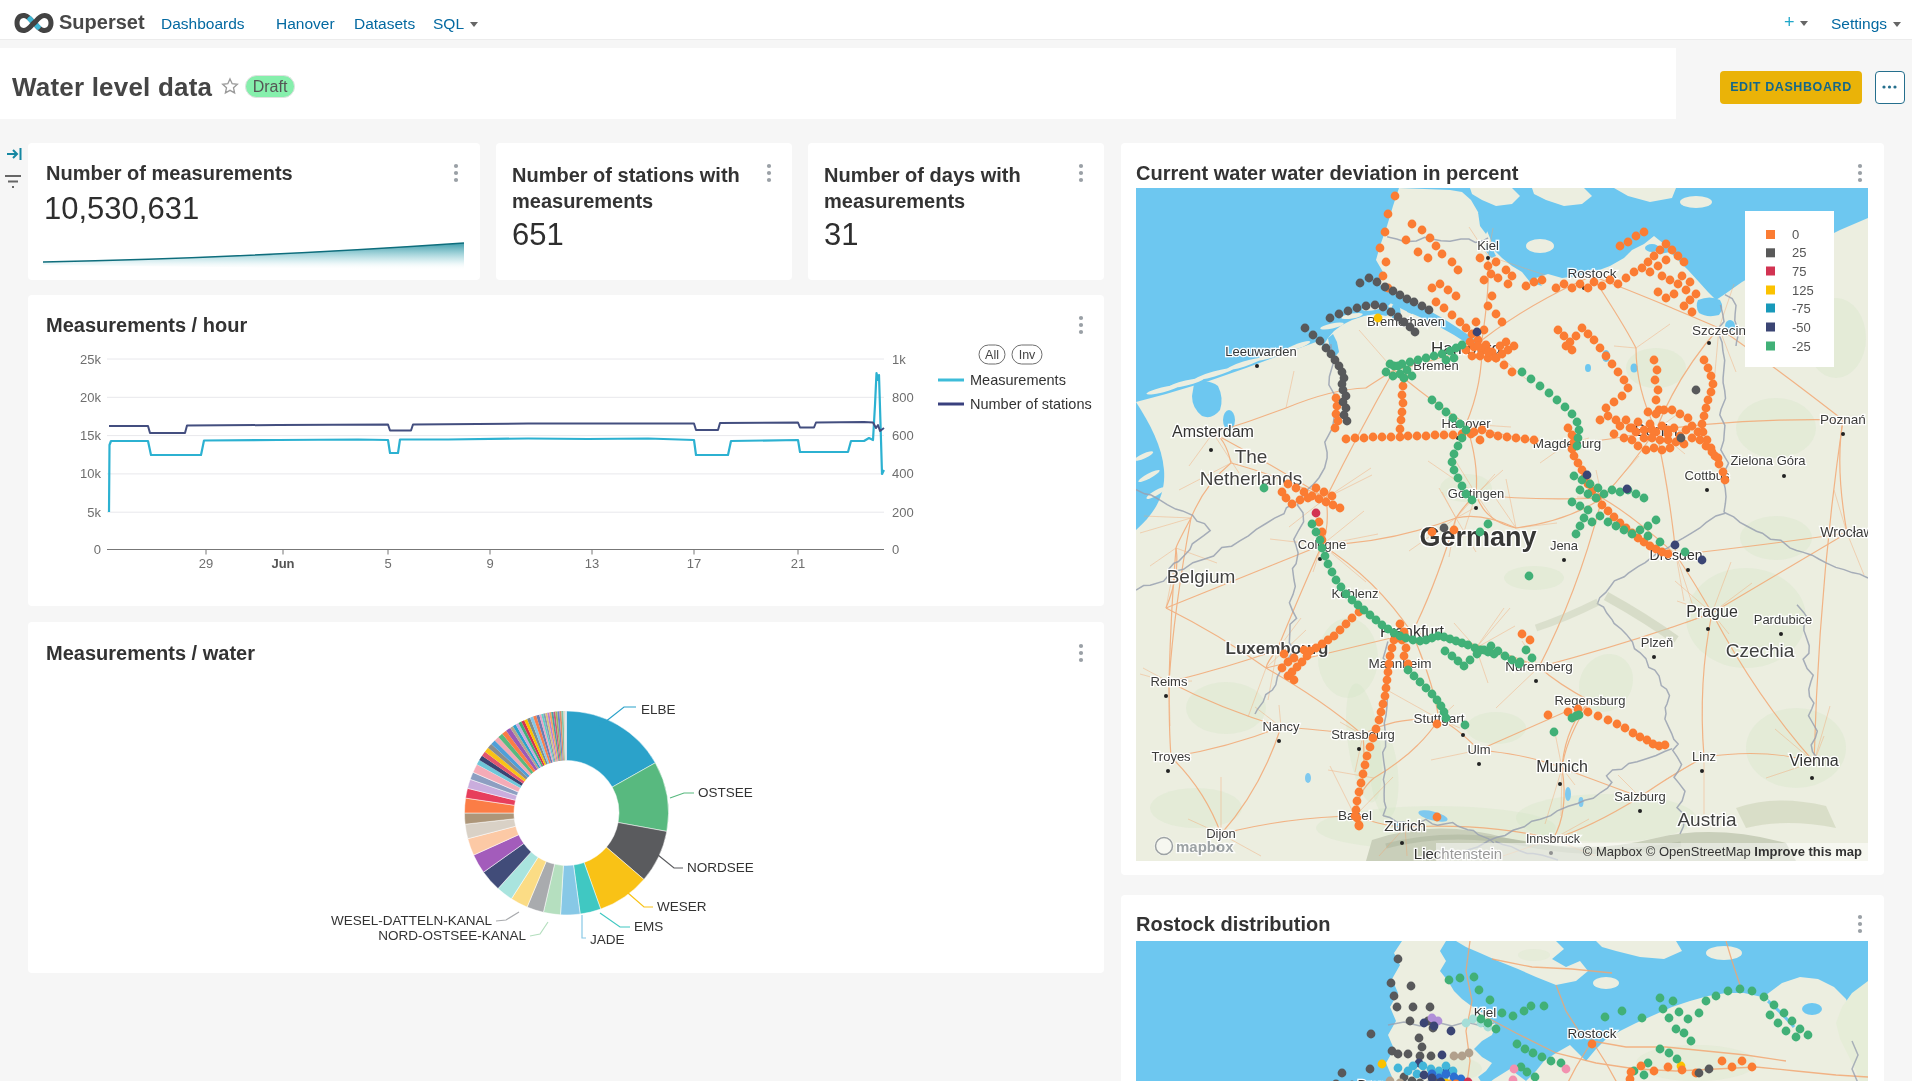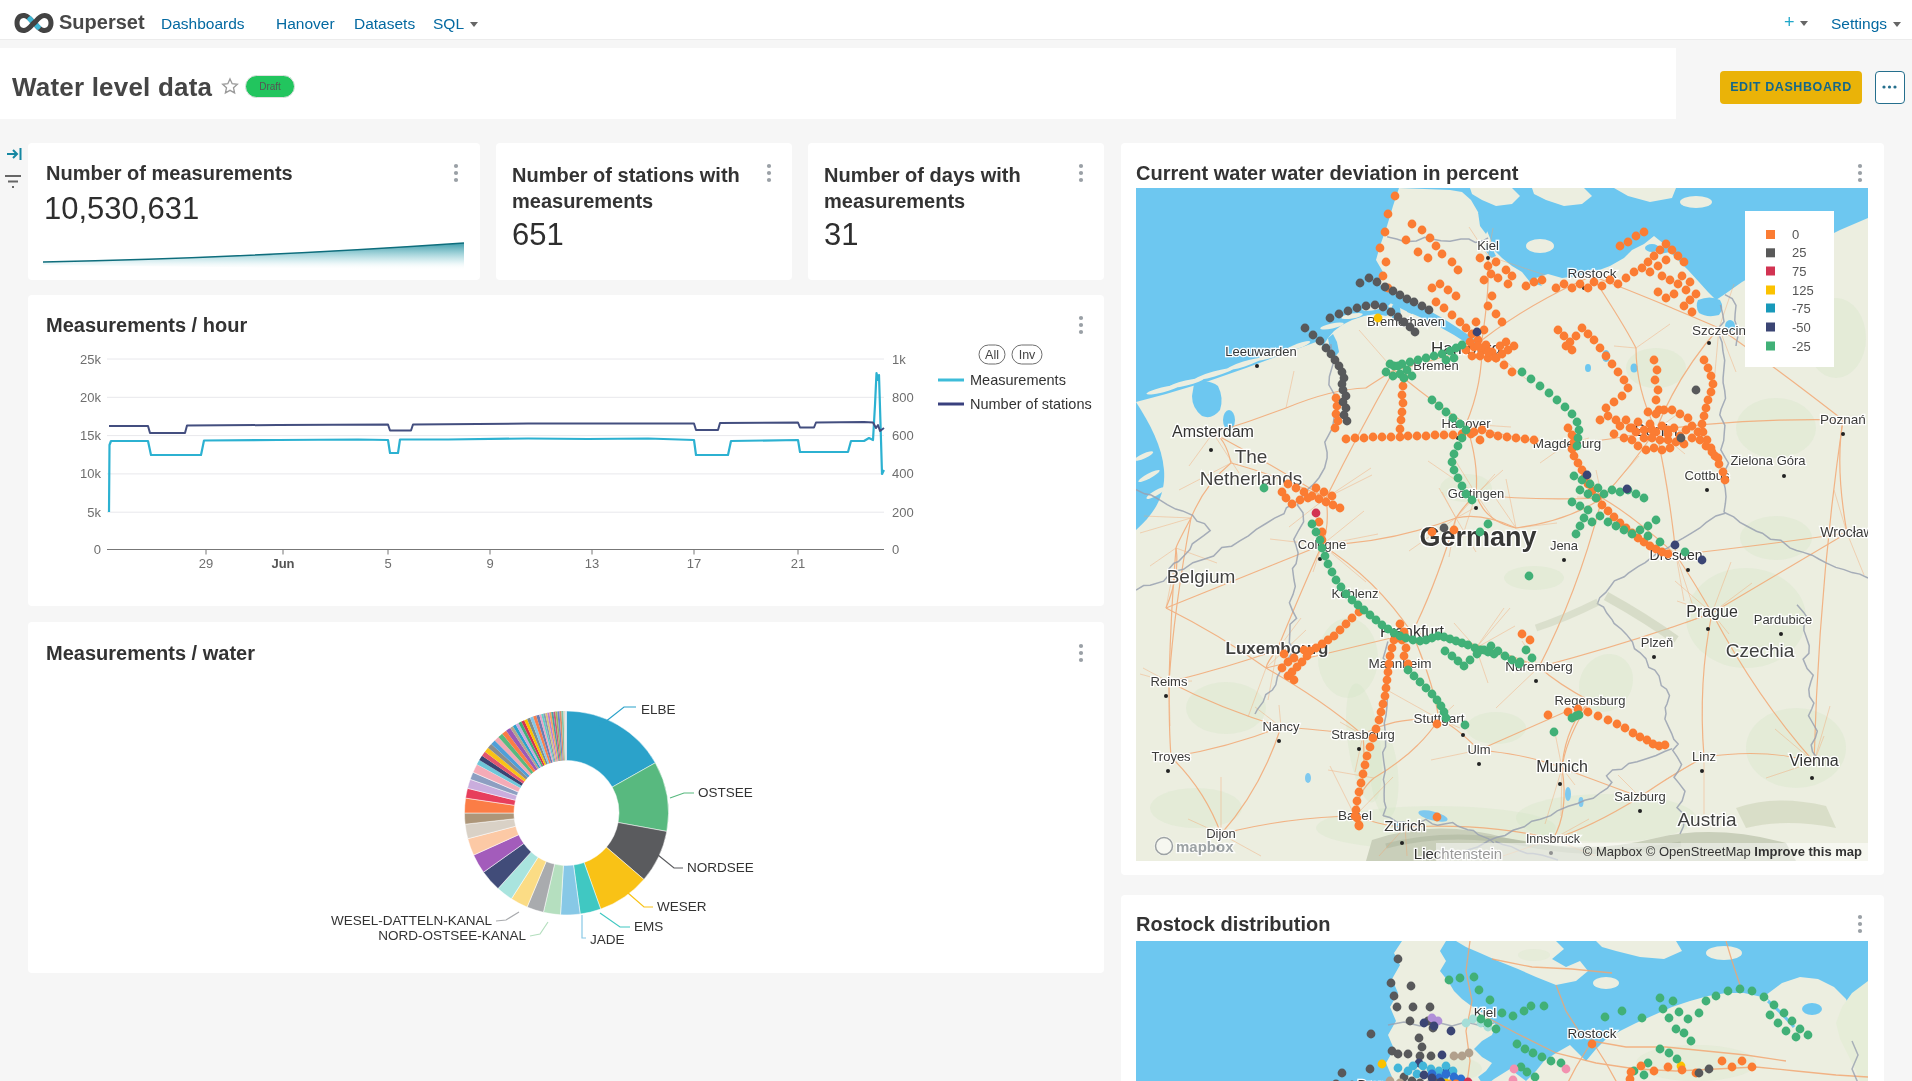--- a/index.html
+++ b/index.html
@@ -1,20 +1,20 @@
 <!DOCTYPE html>
 <html><head><meta charset="utf-8"><title>Water level data</title>
 <style>
 *{margin:0;padding:0;box-sizing:border-box}
 body{width:1912px;height:1081px;overflow:hidden;background:#f6f6f6;font-family:"Liberation Sans",sans-serif;position:relative}
 .nav{position:absolute;left:0;top:0;width:1912px;height:40px;background:#fff;border-bottom:1px solid #ececec;z-index:5}
 .navitem{position:absolute;top:15px;font-size:15.5px;color:#0369a1}
 .titlebar{position:absolute;left:0;top:48px;width:1676px;height:71px;background:#fff;z-index:4}
 .h1{position:absolute;left:12px;top:24px;font-size:26px;font-weight:bold;color:#454545;letter-spacing:0.2px}
-.draft{position:absolute;left:245px;top:27px;width:50px;height:23px;border:1px solid #e1e1e1;border-radius:12px;background:#22c55e;font-size:10px;color:#555;text-align:center;line-height:21px}
+.draft{position:absolute;left:245px;top:27px;width:50px;height:23px;border:1px solid #e1e1e1;border-radius:12px;background:#86efac;font-size:16px;color:#555;text-align:center;line-height:21px}
 .editbtn{position:absolute;left:1720px;top:23px;width:142px;height:33px;background:#eab308;border-radius:4px;color:#13678a;font-weight:bold;font-size:12.5px;letter-spacing:0.6px;text-align:center;line-height:33px}
 .morebtn{position:absolute;left:1875px;top:23px;width:30px;height:33px;background:#fff;border:1.5px solid #256f8d;border-radius:4px}
 .card{position:absolute;background:#fff;border-radius:4px}
 .ctitle{position:absolute;font-size:20px;font-weight:bold;color:#333}
 .bignum{position:absolute;font-size:31px;line-height:31px;color:#2e2e2e}
 </style></head><body>
 <div class="nav">
     <svg style="position:absolute;left:13px;top:11px" width="42" height="24" viewBox="0 0 42 24">
 <path d="M10.5 2 C5 2 1.5 6 1.5 12 C1.5 18 5 22 10.5 22 C14.5 22 17.5 19.5 21 15.5 C24.5 19.5 27.5 22 31.5 22 C37 22 40.5 18 40.5 12 C40.5 6 37 2 31.5 2 C27.5 2 24.5 4.5 21 8.5 C17.5 4.5 14.5 2 10.5 2 Z M10.5 7 C12.5 7 14.5 8.8 17.3 12 C14.5 15.2 12.5 17 10.5 17 C7.8 17 6.5 14.8 6.5 12 C6.5 9.2 7.8 7 10.5 7 Z M31.5 7 C34.2 7 35.5 9.2 35.5 12 C35.5 14.8 34.2 17 31.5 17 C29.5 17 27.5 15.2 24.7 12 C27.5 8.8 29.5 7 31.5 7 Z" fill="#434343"></path>
 <path d="M21 8.5 C22.3 7 23.5 5.7 24.8 4.6 L28.3 8.2 C27.2 9.2 26.1 10.5 24.9 11.8 L21 8.5 Z M13.8 19.5 L17.2 15.9 C18.3 14.8 19.6 13.4 20.9 12.1 L24.8 15.4 C23.5 17 22.2 18.3 20.9 19.4 Z" fill="#3fb8d6" opacity="0"></path>

